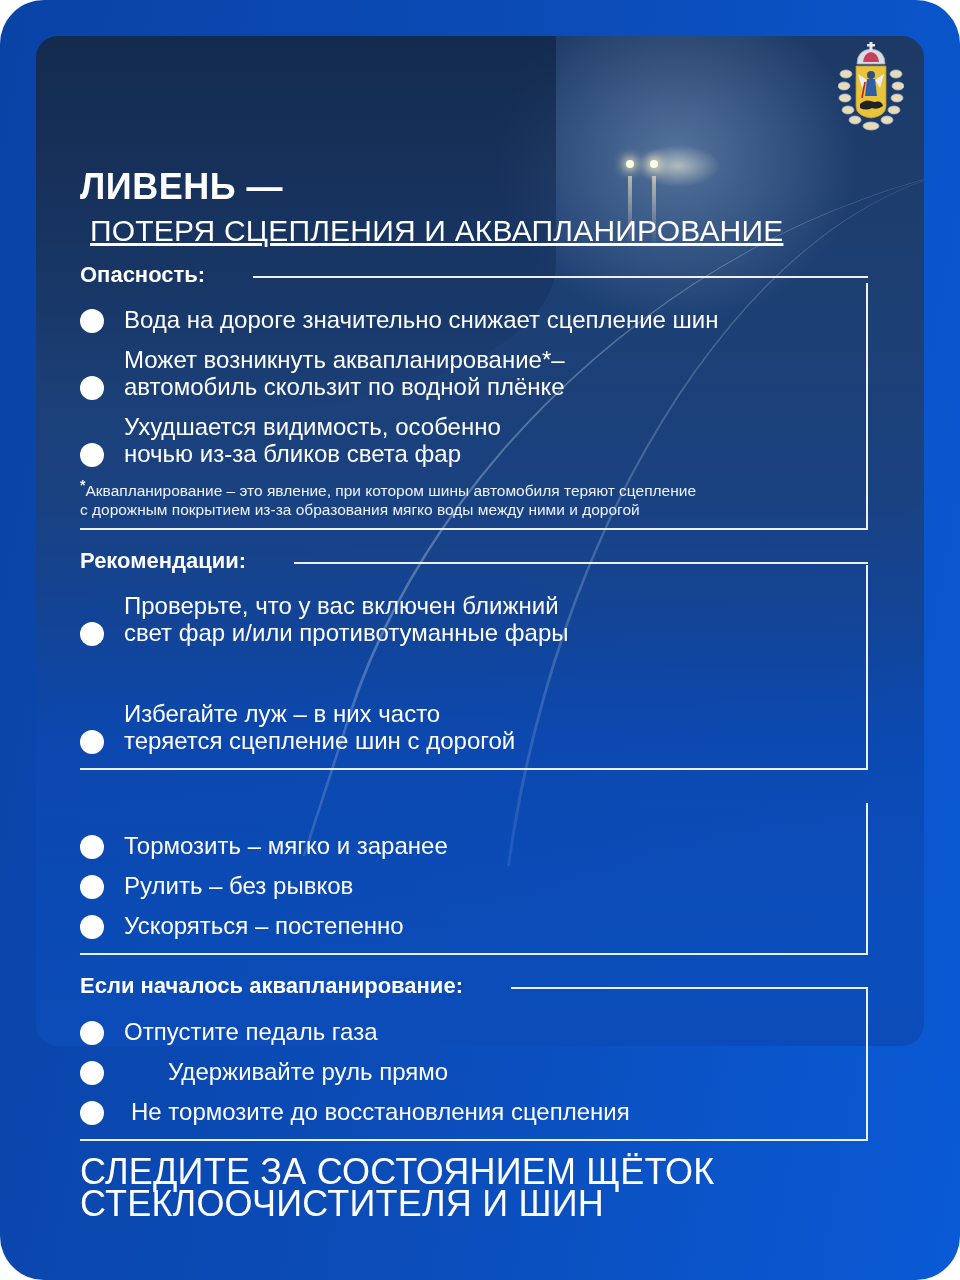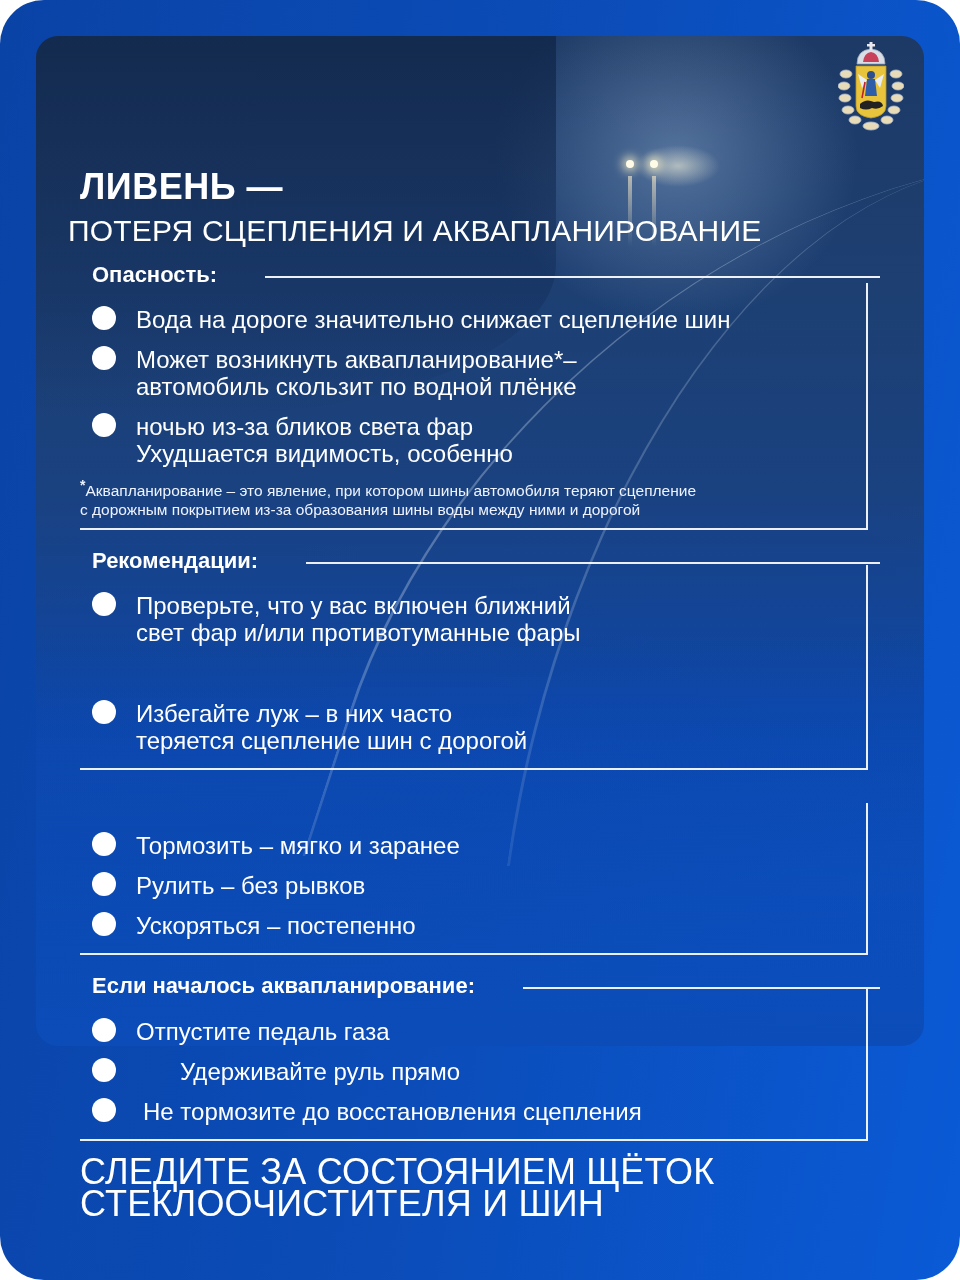--- a/index.html
+++ b/index.html
@@ -44,32 +44,32 @@
                    background: linear-gradient(180deg, rgba(255,240,200,0.6), rgba(255,240,200,0)); }
     .photo .fade {
       position: absolute; left: 0; bottom: 0; width: 100%; height: 420px;
       background: linear-gradient(180deg, rgba(11,76,184,0) 0%, #0b4cb8 100%);
     }
 
     
     .arms { position: absolute; left: 838px; top: 40px; width: 66px; height: 94px; }
 
     .title-main { position: absolute; left: 80px; top: 166px; font-size: 36px; font-weight: 700; letter-spacing: 0.5px; }
-    .title-sub  { position: absolute; left: 68px; top: 214px; font-size: 30px; font-weight: 400; letter-spacing: 0.2px; }
+    .title-sub  { position: absolute; left: 90px; top: 214px; font-size: 30px; font-weight: 400; letter-spacing: 0.2px; text-decoration: underline; }
 
     .section { position: absolute; left: 80px; width: 788px; }
     .section .box {
       position: absolute; left: 0; right: 0; border-right: 2px solid rgba(255,255,255,0.92);
       border-bottom: 2px solid rgba(255,255,255,0.92);
     }
-    .section .head { position: absolute; left: 12px; top: 0; display: flex; align-items: center; width: 788px; gap: 36px; }
+    .section .head { position: absolute; left: 0; top: 0; display: flex; align-items: center; width: 788px; gap: 36px; }
     .section .head-label { font-size: 22px; font-weight: 700; white-space: nowrap; }
     .section .head-line { flex: 1; height: 2px; background: rgba(255,255,255,0.92); margin-left: 12px; margin-top: 4px; }
 
-    .item { position: absolute; left: 12px; display: flex; align-items: flex-start; }
+    .item { position: absolute; left: 0; display: flex; align-items: flex-end; }
     .dot { width: 24px; height: 24px; border-radius: 50%; background: #fff; flex: 0 0 24px; margin-right: 20px; }
     .item-text { font-size: 24px; line-height: 27px; }
     .item-text .l { display: block; }
 
     .footnote { position: absolute; left: 0; font-size: 15.5px; line-height: 19px; color: #eef3ff; }
     .footnote sup { font-size: 14px; font-weight: 700; vertical-align: 6px; }
 
     .footer-text { position: absolute; left: 80px; top: 1156px; font-size: 36px; line-height: 32px; font-weight: 400; letter-spacing: 0.2px; }
     .footer-text span { display: block; }
   </style>
@@ -139,27 +139,27 @@
     <div class="item" style="top:84px;">
       <span class="dot"></span>
       <span class="item-text">
         <span class="l">Может возникнуть аквапланирование*–</span>
         <span class="l">автомобиль скользит по водной плёнке</span>
       </span>
     </div>
     <div class="item" style="top:151px;">
       <span class="dot"></span>
       <span class="item-text">
+        <span class="l">Ухудшается видимость, особенно</span>
         <span class="l">ночью из-за бликов света фар</span>
-        <span class="l">Ухудшается видимость, особенно</span>
       </span>
     </div>
     <div class="footnote" style="top:214px;">
       <sup>*</sup><span>Аквапланирование – это явление, при котором шины автомобиля теряют сцепление</span><br>
-      <span>с дорожным покрытием из-за образования шины воды между ними и дорогой</span>
+      <span>с дорожным покрытием из-за образования мягко воды между ними и дорогой</span>
     </div>
   </div>
 
   <div class="section" style="top:548px; height:224px;">
     <div class="box" style="top:17px; height:203px;"></div>
     <div class="head">
       <span class="head-label">Рекомендации:</span>
       <span class="head-line"></span>
     </div>
     <div class="item" style="top:44px;">

